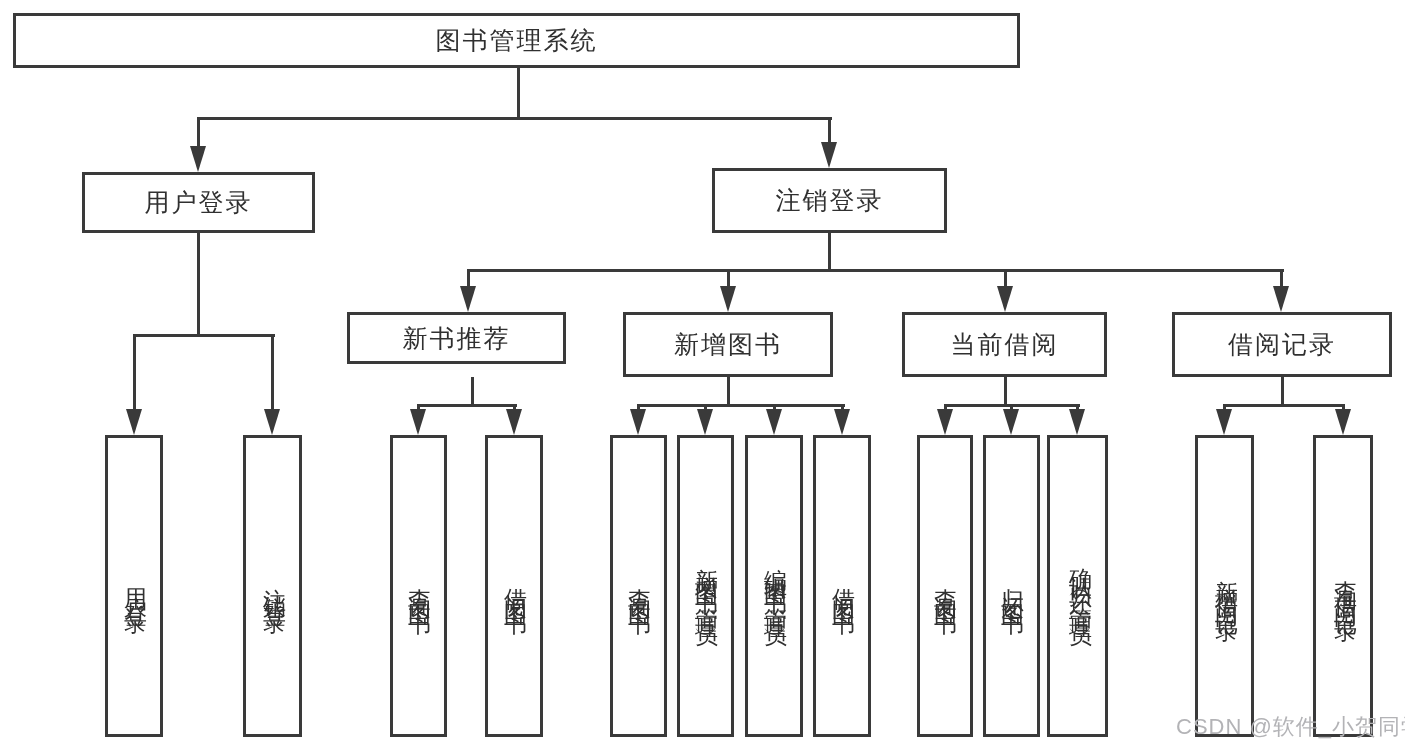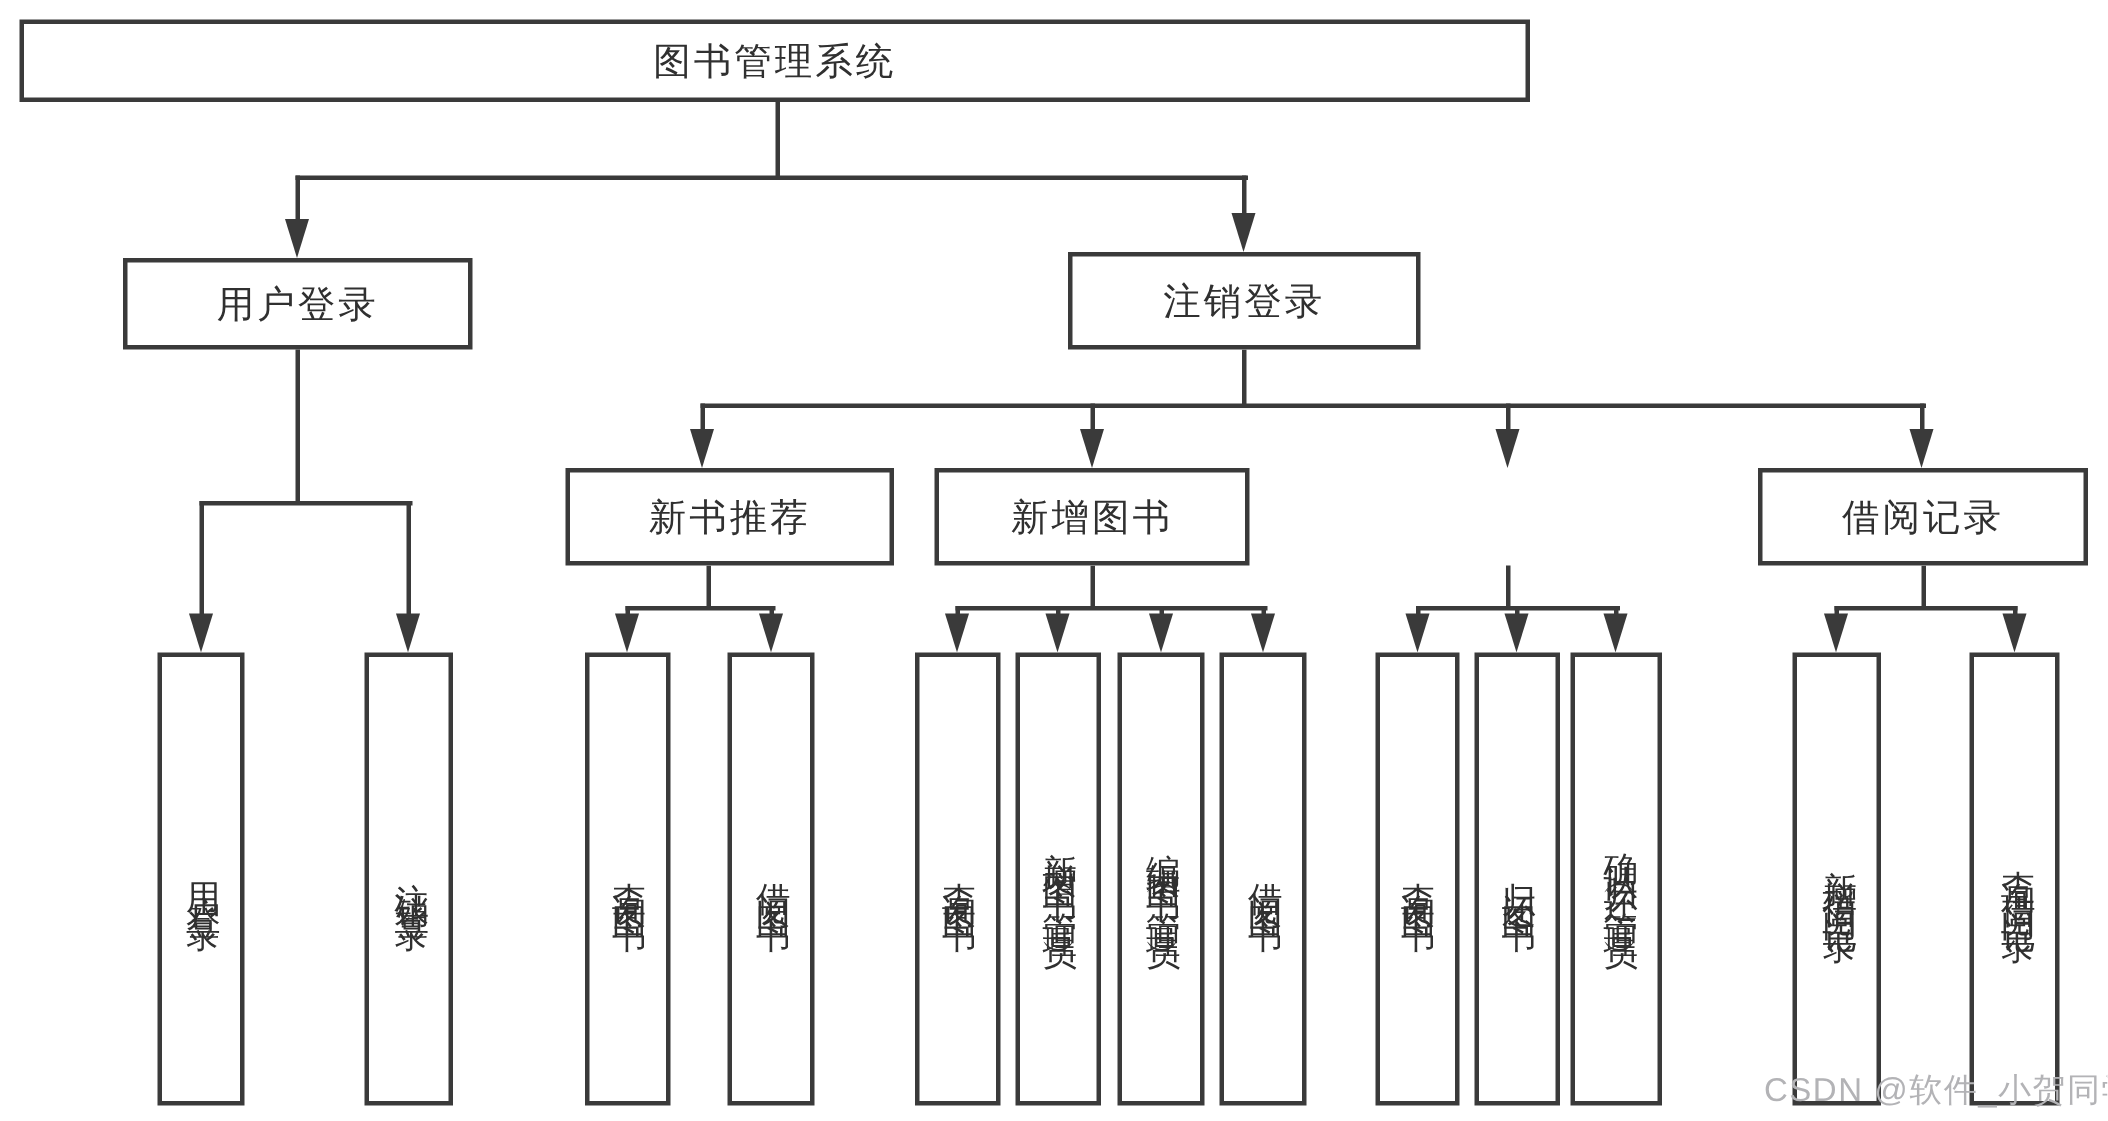--- a/index.html
+++ b/index.html
@@ -99,22 +99,23 @@
   <div class="v" style="left:1223px;top:404px;height:8px"></div>
   <div class="a" style="left:1216px;top:409px"></div>
   <div class="v" style="left:1342px;top:404px;height:8px"></div>
   <div class="a" style="left:1335px;top:409px"></div>
 
   <div class="hbox" style="left:13px;top:13px;width:1007px;height:55px">图书管理系统</div>
 
   <div class="hbox" style="left:82px;top:172px;width:233px;height:61px">用户登录</div>
   <div class="hbox" style="left:712px;top:168px;width:235px;height:65px">注销登录</div>
 
-  <div class="hbox" style="left:377px;top:312px;width:219px;height:65px">新书推荐</div>
+  <div class="hbox" style="left:347px;top:312px;width:219px;height:52px">新书推荐</div>
   <div class="hbox" style="left:623px;top:312px;width:210px;height:65px">新增图书</div>
+  <div class="hbox" style="left:902px;top:312px;width:205px;height:65px">当前借阅</div>
   <div class="hbox" style="left:1172px;top:312px;width:220px;height:65px">借阅记录</div>
 
   <div class="vbox" style="left:105px;width:58px">用户登录</div>
   <div class="vbox" style="left:243px;width:59px">注销登录</div>
 
   <div class="vbox" style="left:390px;width:57px">查询图书</div>
   <div class="vbox" style="left:485px;width:58px">借阅图书</div>
 
   <div class="vbox" style="left:610px;width:57px">查询图书</div>
   <div class="vbox" style="left:677px;width:57px">新增图书（管理员）</div>

